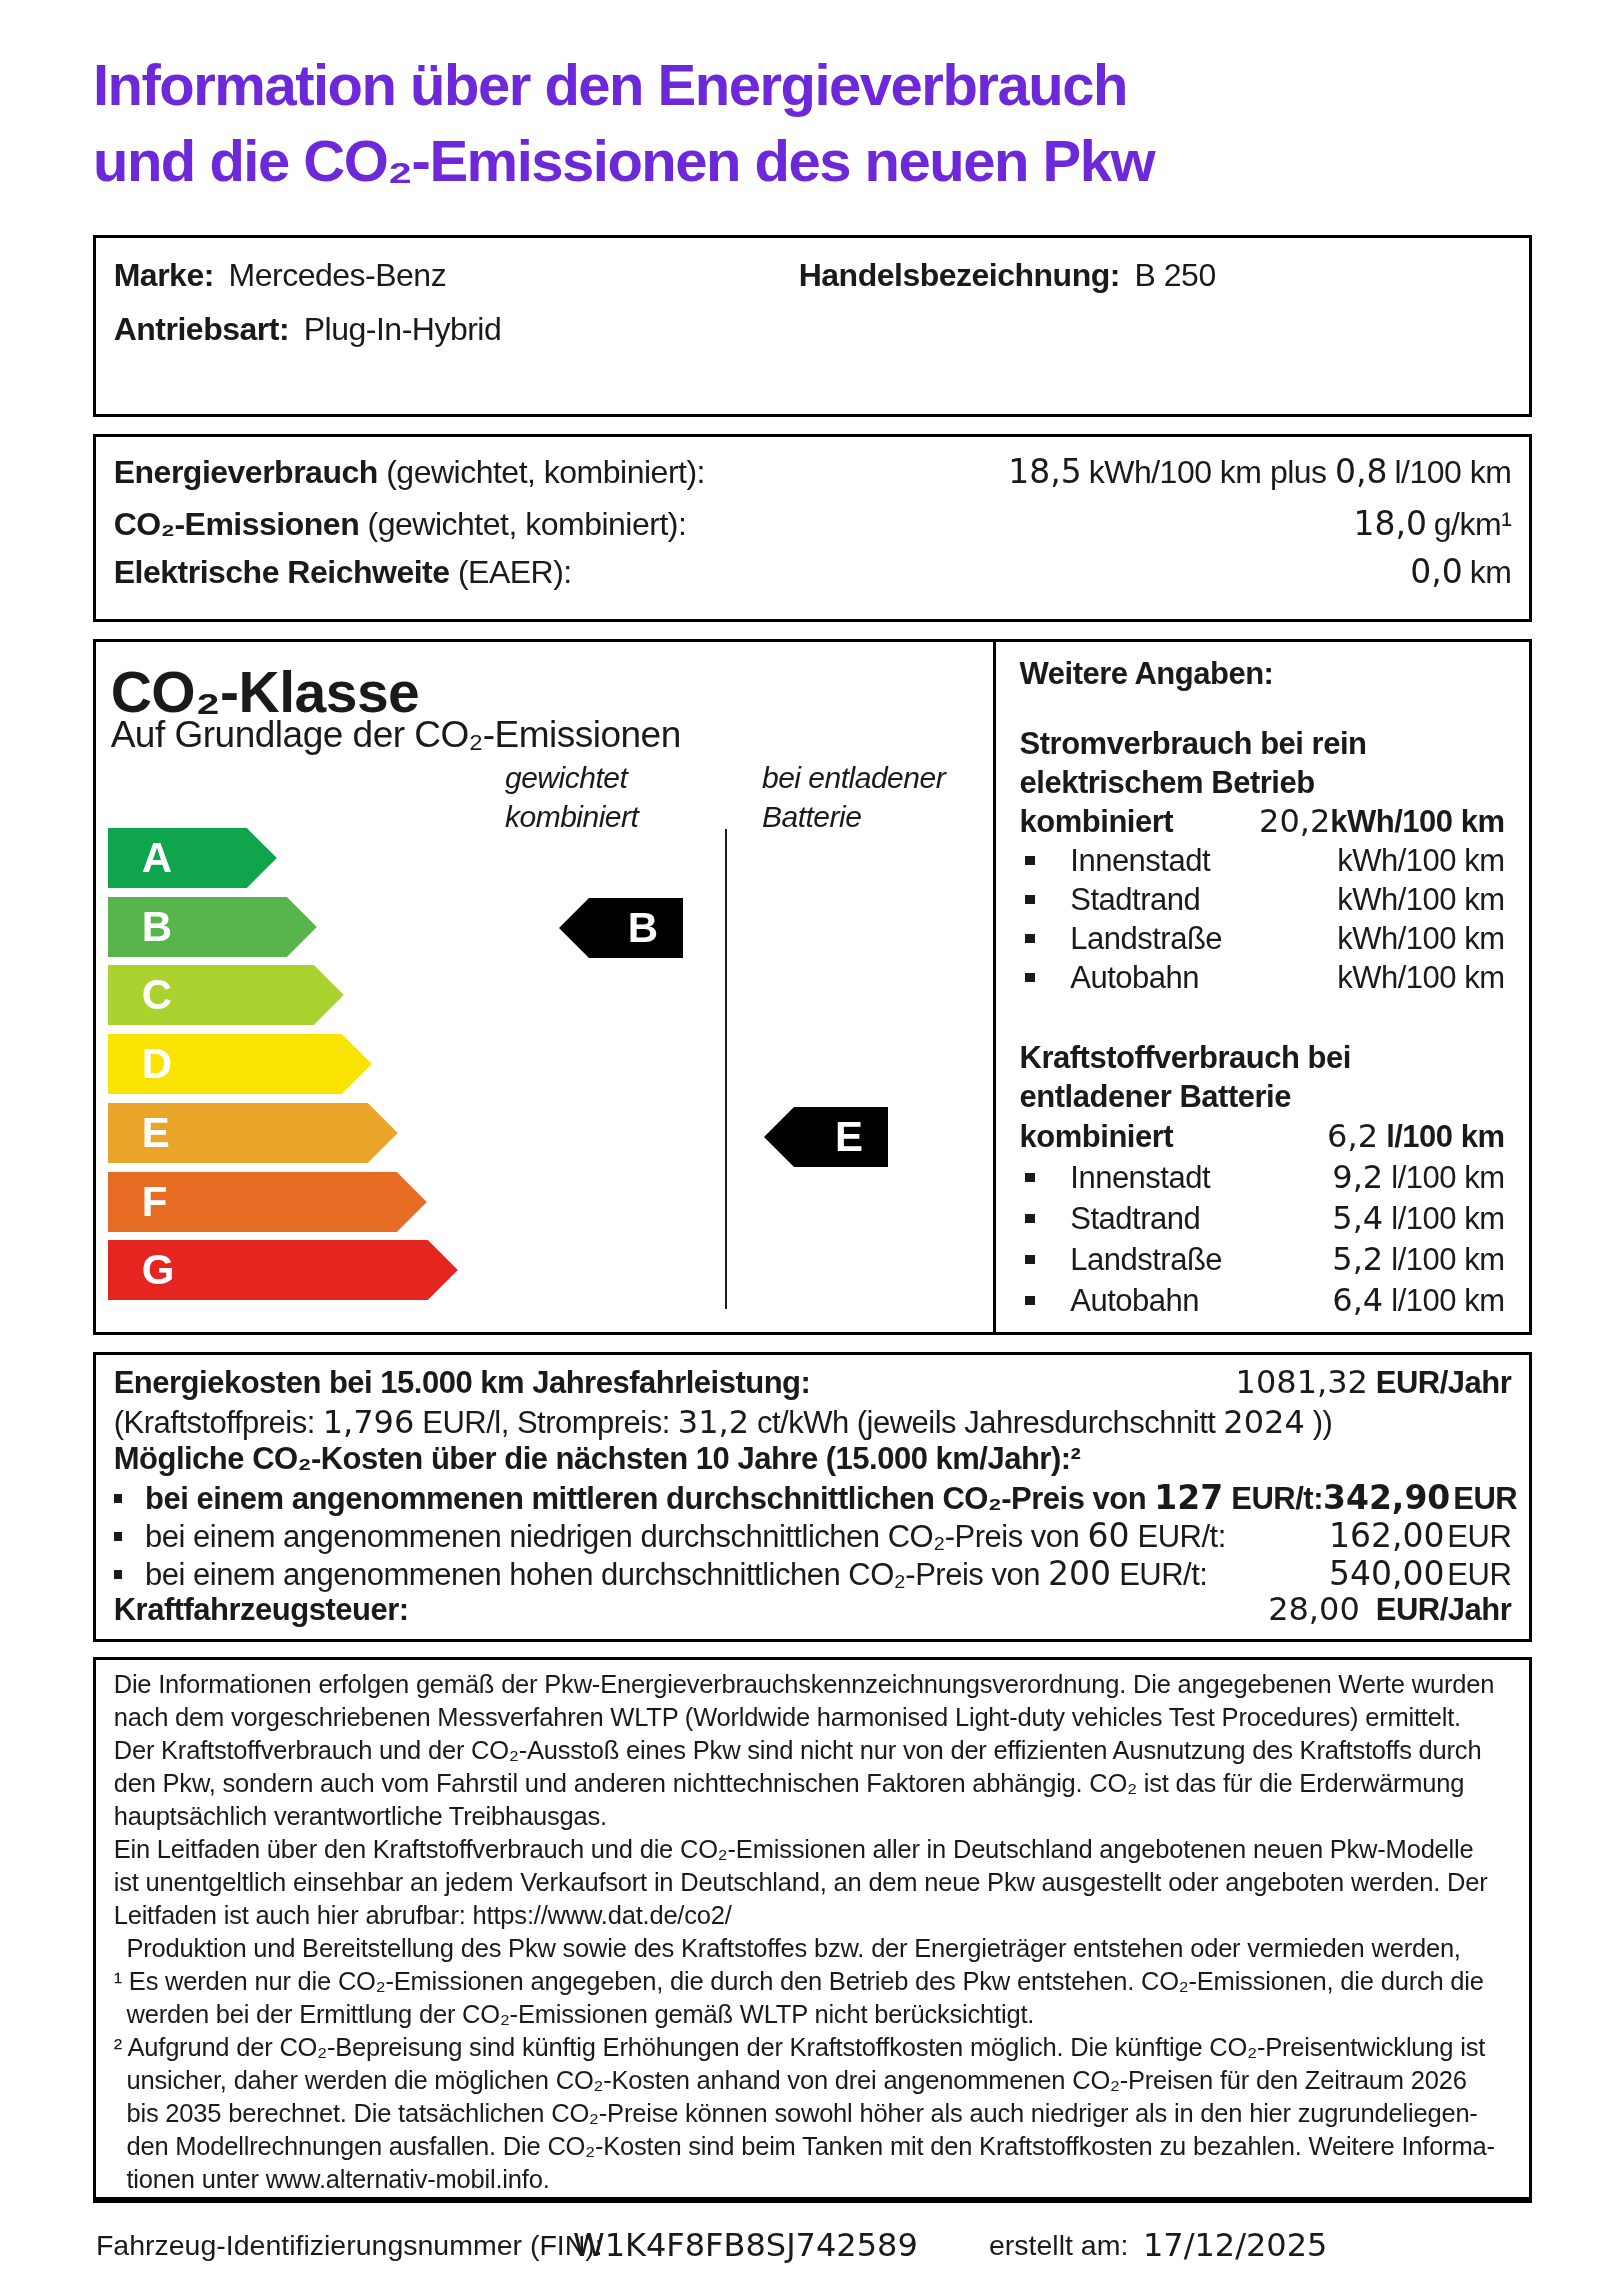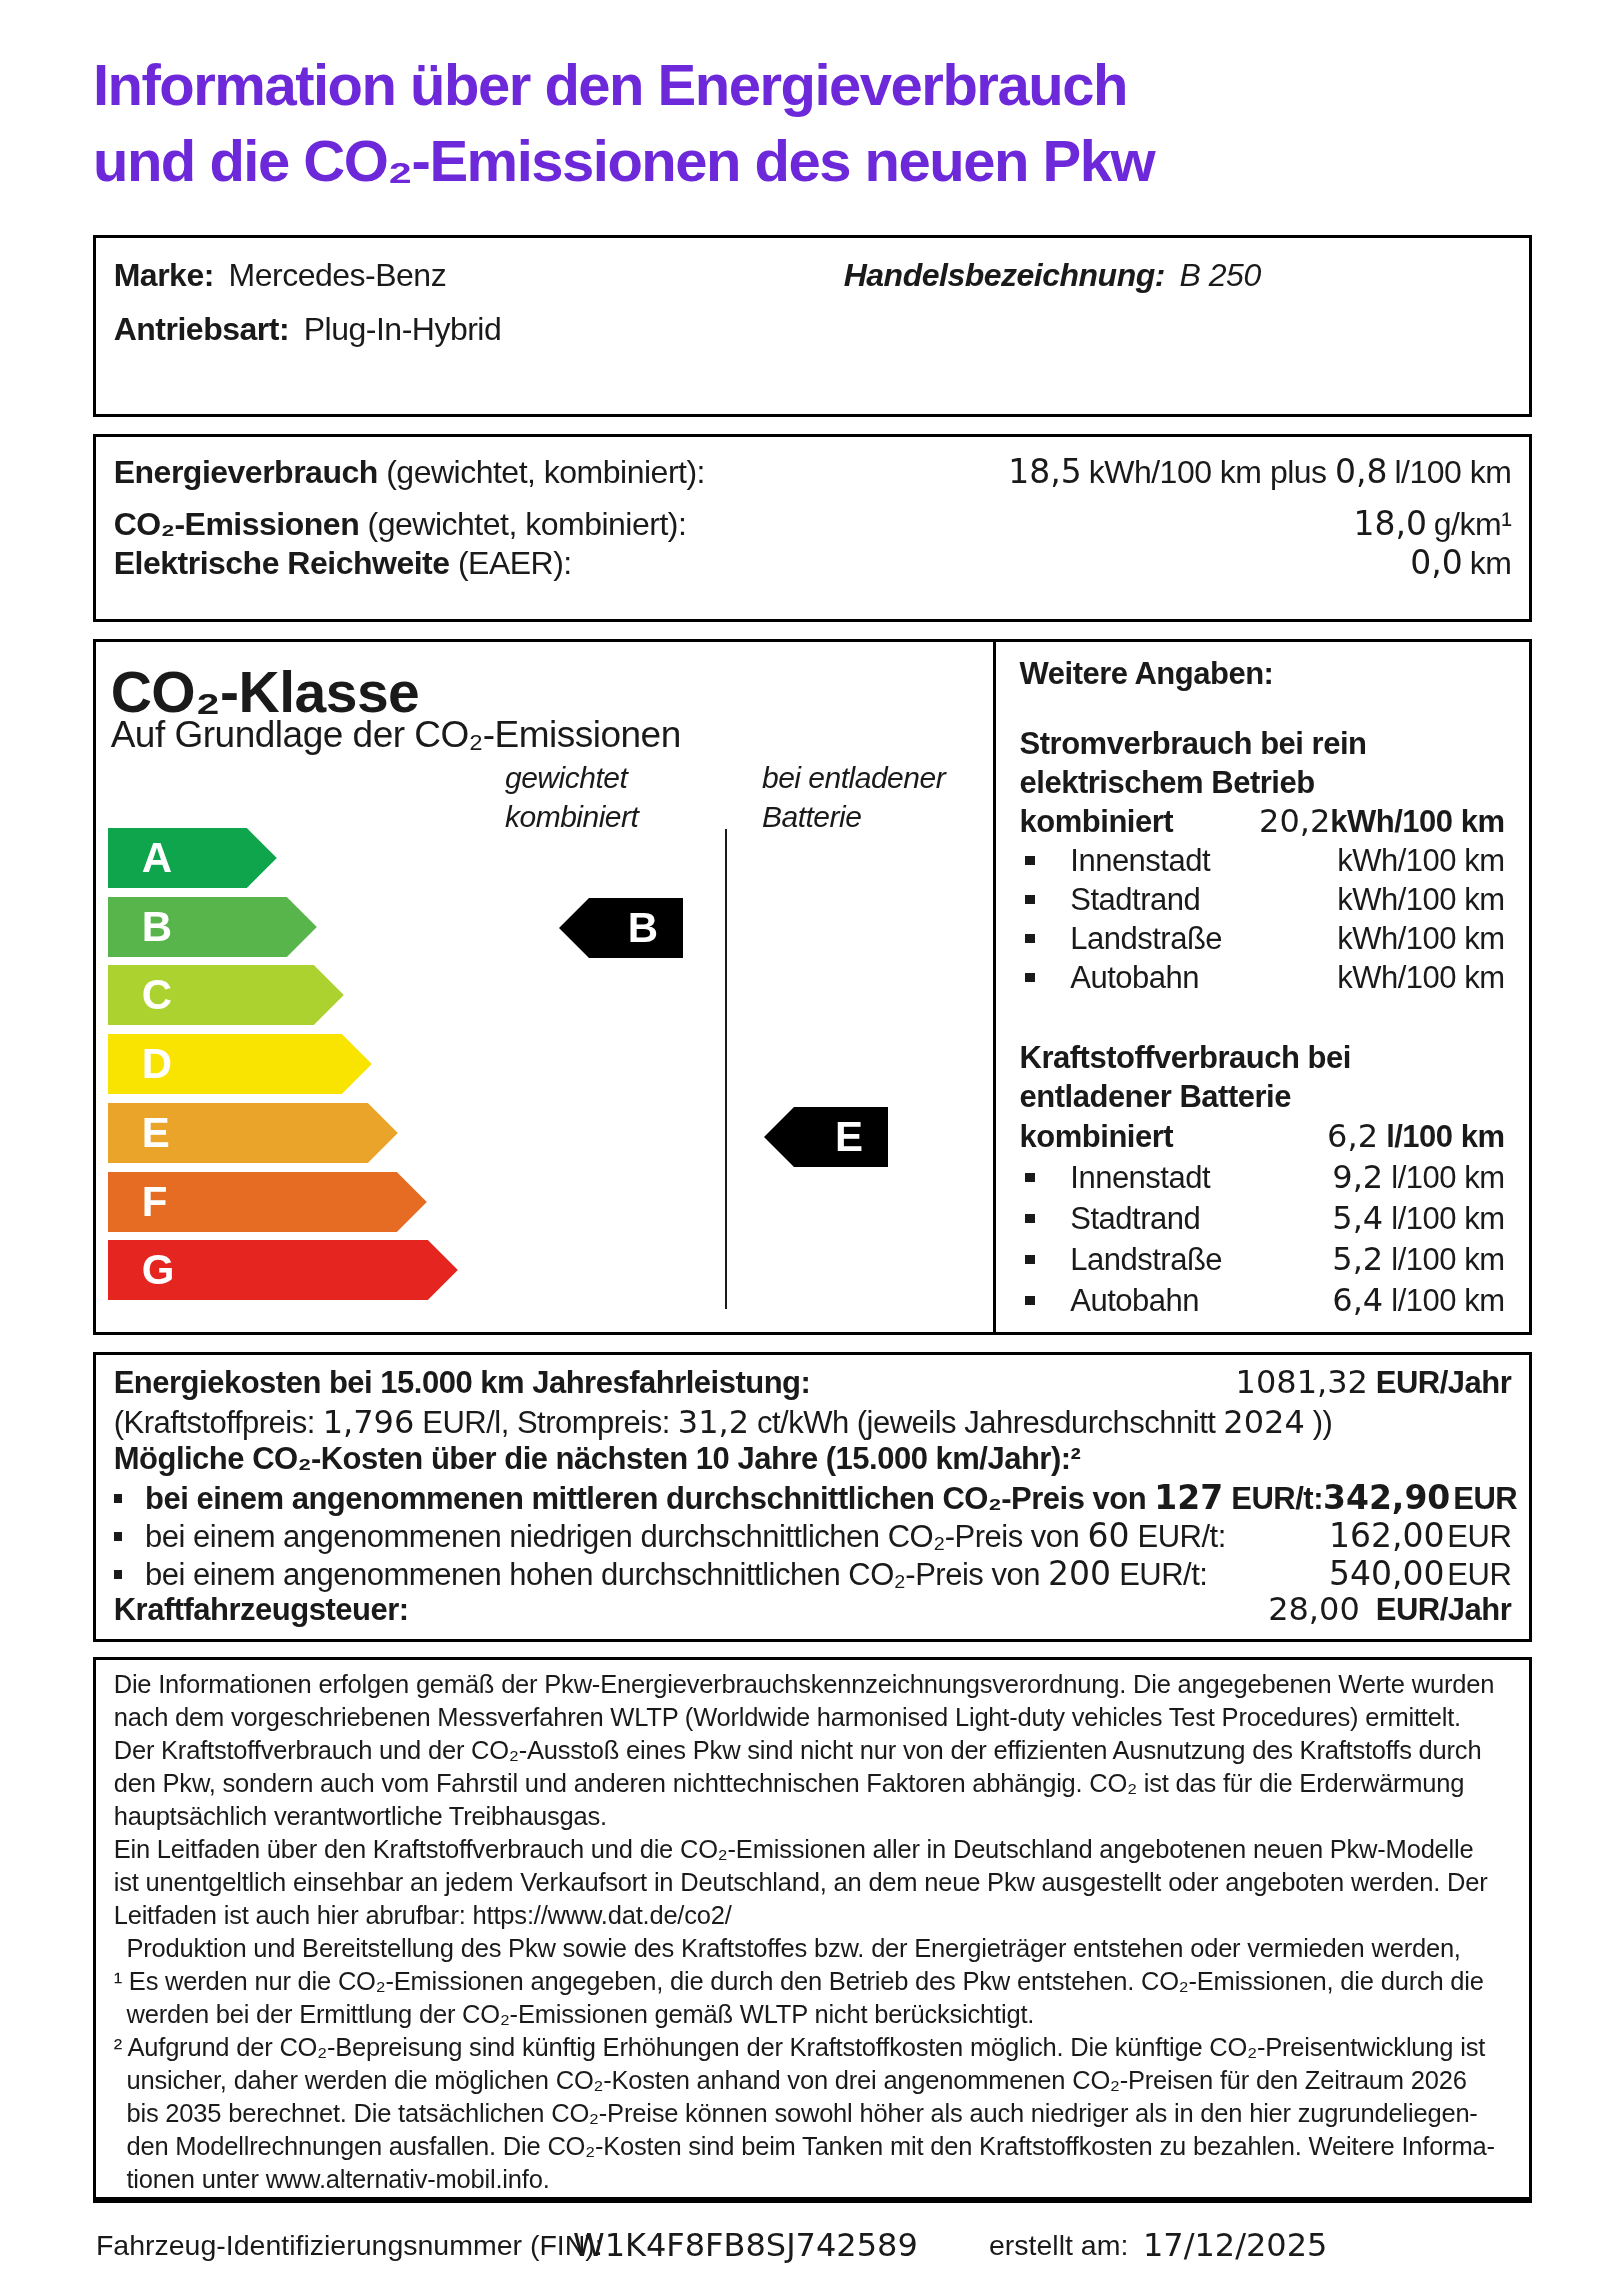--- a/index.html
+++ b/index.html
@@ -8,21 +8,21 @@
   .nw{white-space:nowrap;}
   .b{font-weight:bold;}
   
   .title{position:absolute;left:93px;top:47px;font-size:58px;font-weight:bold;
          line-height:76px;letter-spacing:-1.5px;color:#6d28d9;white-space:nowrap;}
   
   .box{position:absolute;left:93px;width:1439px;border:3.9px solid #000;box-sizing:border-box;
        font-size:32px;letter-spacing:-0.5px;}
   #box-vehicle{top:235px;height:182px;}
   .vrow{position:absolute;left:17.7px;right:17.7px;white-space:nowrap;}
-  .vrow .rcol{position:absolute;left:730px;font-style:italic;}
+  .vrow .rcol{position:absolute;left:685px;}
   .lblv{margin-left:14.7px;font-weight:normal;}
   #box-energy{top:434px;height:188px;}
   .erow{position:absolute;left:17.7px;right:17.7px;display:flex;justify-content:space-between;
         align-items:baseline;white-space:nowrap;}
   .val{font-family:"DejaVu Sans",sans-serif;font-size:33px;letter-spacing:0;}
   .u{margin-left:6.9px;}
   
   #box-class{top:639px;height:696px;}
   .cls-title{position:absolute;left:14.7px;top:16.7px;font-size:57px;font-weight:bold;letter-spacing:-0.5px;}
   .cls-sub{position:absolute;left:14.7px;top:72px;font-size:37px;}
@@ -96,21 +96,21 @@
 
   <section class="box" id="box-energy">
     <div class="erow" style="top:14.7px;">
       <span><span class="b">Energieverbrauch</span><span> (gewichtet, kombiniert):</span></span>
       <span><span class="val">18,5</span><span class="u">kWh/100 km plus</span> <span class="val">0,8</span><span class="u">l/100 km</span></span>
     </div>
     <div class="erow" style="top:67px;">
       <span><span class="b">CO₂-Emissionen</span><span> (gewichtet, kombiniert):</span></span>
       <span><span class="val">18,0</span><span class="u">g/km¹</span></span>
     </div>
-    <div class="erow" style="top:106px;">
+    <div class="erow" style="top:115px;">
       <span><span class="b">Elektrische Reichweite</span><span> (EAER):</span></span>
       <span><span class="val">0,0</span><span class="u">km</span></span>
     </div>
   </section>
 
   <section class="box" id="box-class">
     <div class="cls-title">CO₂-Klasse</div>
     <div class="cls-sub">Auf Grundlage der CO₂-Emissionen</div>
     <div class="colh" id="colh-weighted">
       <div>gewichtet</div>

